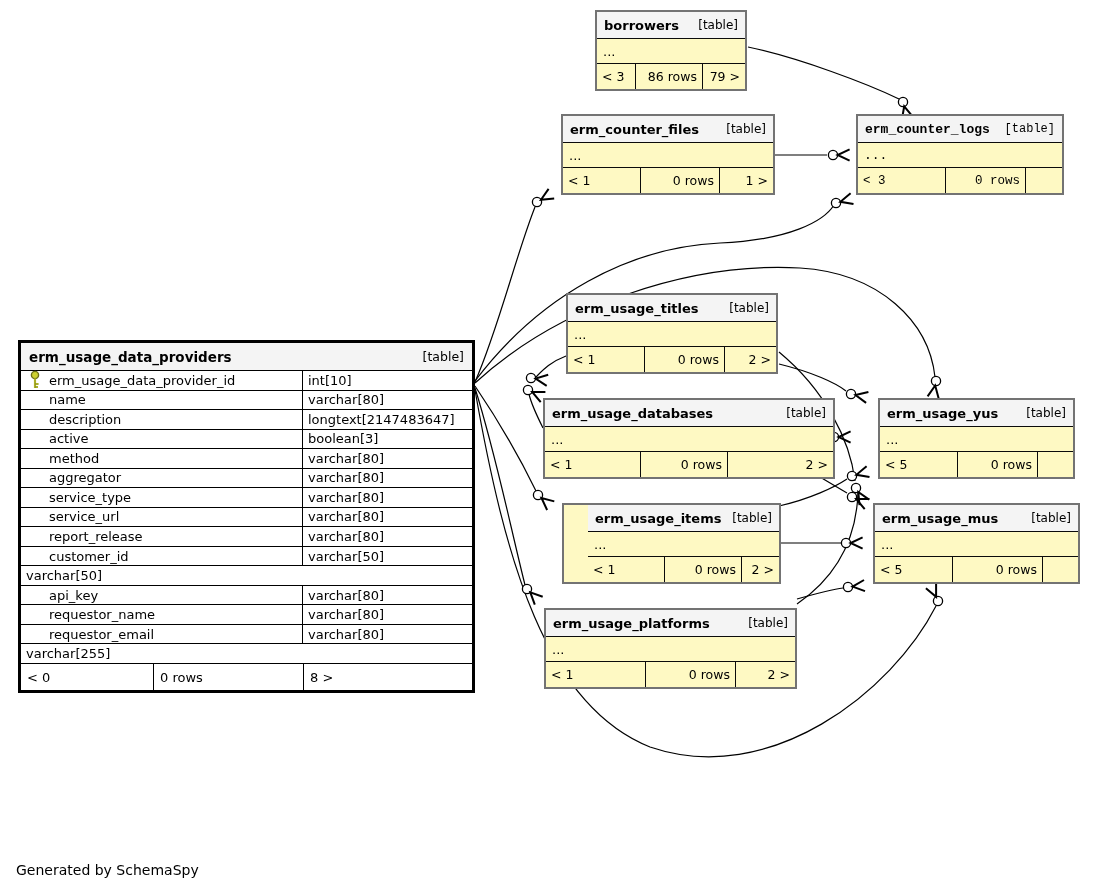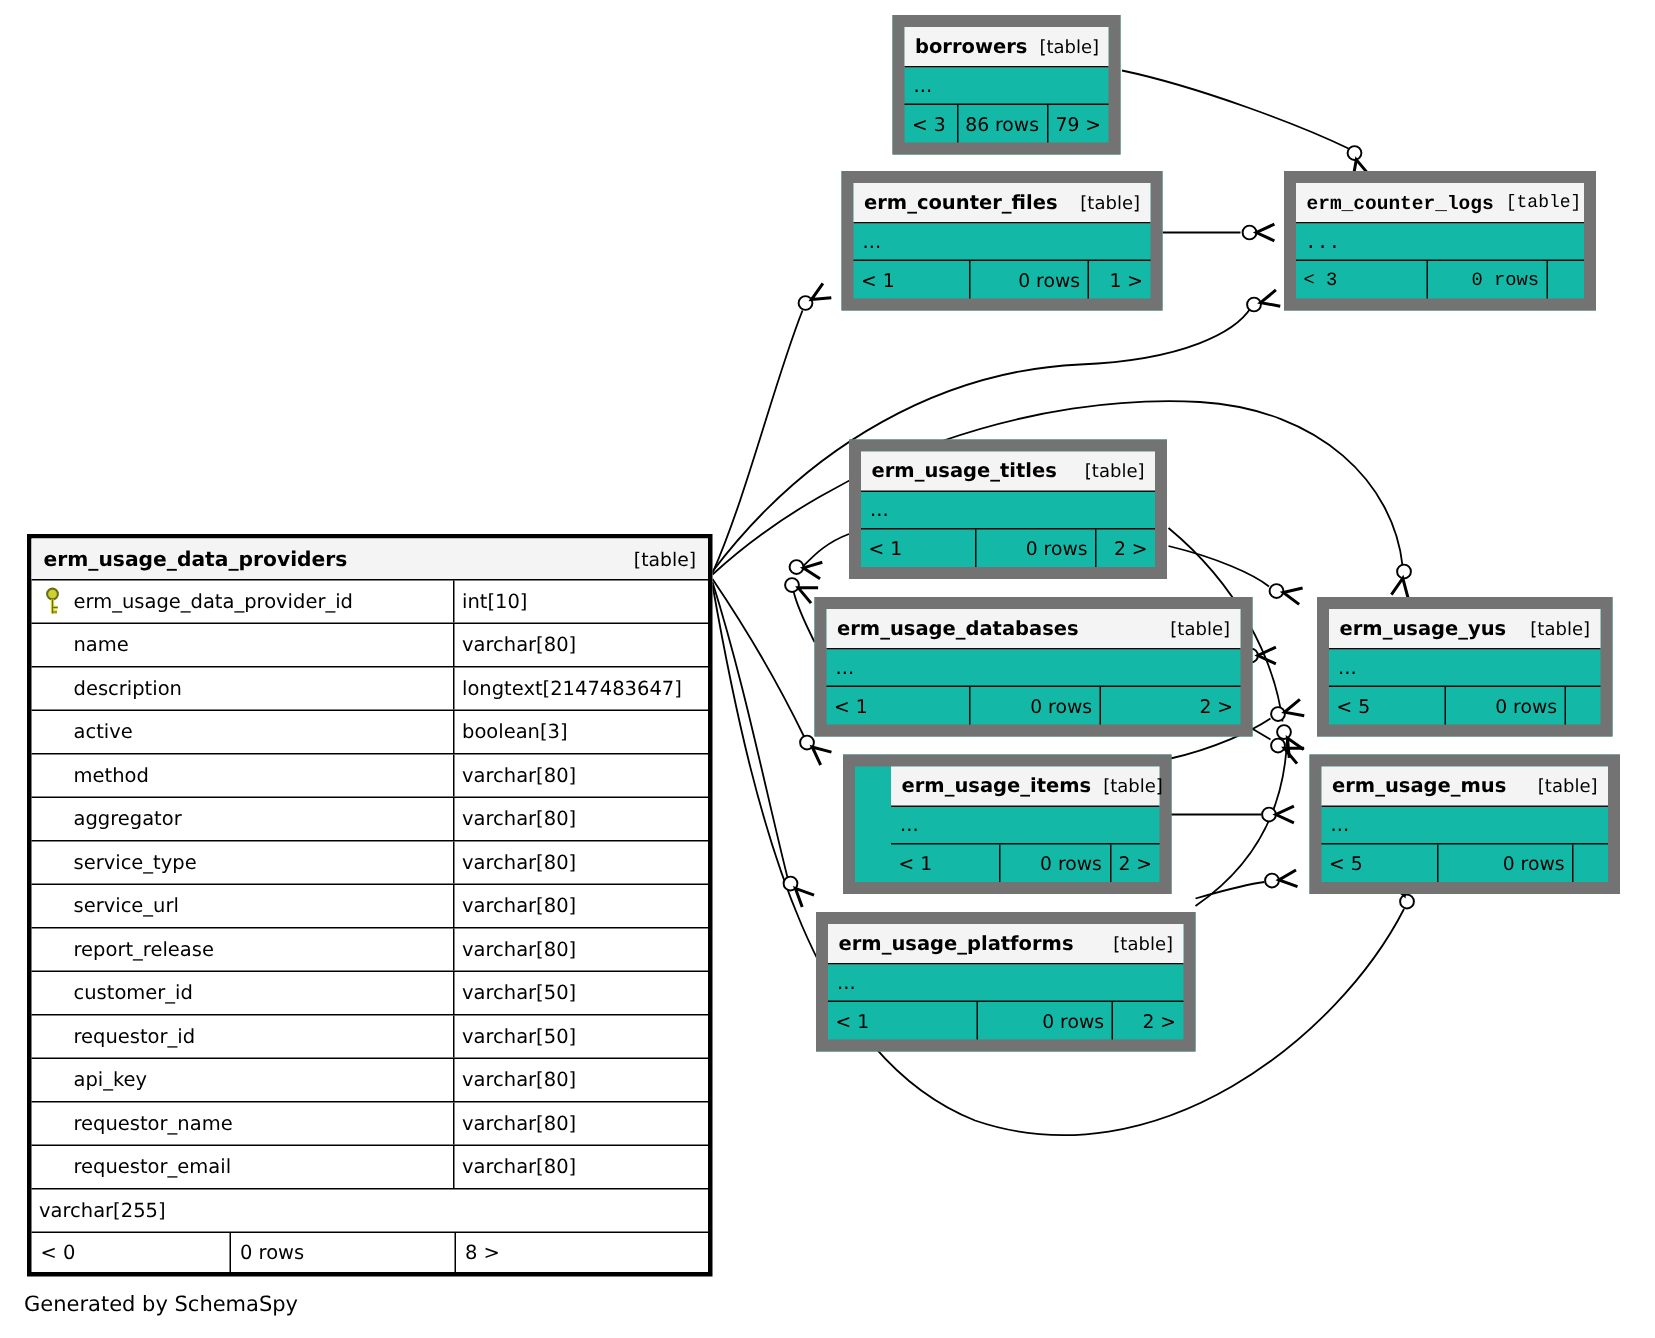--- a/index.html
+++ b/index.html
@@ -1,35 +1,35 @@
 <!DOCTYPE html>
 <html><head>
 <meta charset="utf-8">
 <style>
   html,body{margin:0;padding:0;background:#fff;}
   #canvas{
     position:relative;width:1103px;height:892px;background:#fff;overflow:hidden;
     font-family:"DejaVu Sans","Liberation Sans",sans-serif;color:#000;
   }
   #rels{position:absolute;left:0;top:0;width:1103px;height:892px;}
-  .tbox{position:absolute;background:#14b8a6;border:8px solid #737373;box-sizing:border-box;font-size:13px;}
+  .tbox{position:absolute;background:#fef9c3;border:2px solid #737373;box-sizing:border-box;font-size:13px;}
   .tbox .hdr{display:flex;justify-content:space-between;align-items:center;background:#f4f4f4;
     border-bottom:1px solid #0b0b0b;padding:0 7px;height:27px;box-sizing:border-box;}
   .tbox .hdr .tname{font-weight:bold;font-size:13px;white-space:nowrap;}
   .tbox .hdr .ttag{font-size:12px;margin-left:8px;white-space:nowrap;}
   .tbox .bdy{height:25px;border-bottom:1px solid #0b0b0b;padding:0 6px;display:flex;align-items:center;
     font-size:13px;box-sizing:border-box;}
   .tbox .ftr{display:flex;height:25px;box-sizing:border-box;}
   .tbox .ftr .cell{box-sizing:border-box;display:flex;align-items:center;font-size:12.5px;padding:0 5px;white-space:nowrap;}
   .tbox .ftr .cell + .cell{border-left:1px solid #0b0b0b;}
   .tbox .ftr .c-left{justify-content:flex-start;}
   .tbox .ftr .c-right{justify-content:flex-end;text-align:center;}
   
-  #maintbl{position:absolute;left:18px;top:340px;width:457px;height:495px;background:#fff;
-    border:3px solid #000;box-sizing:border-box;display:flex;flex-direction:column;margin-top:16px;}
+  #maintbl{position:absolute;left:18px;top:340px;width:457px;height:353px;background:#fff;
+    border:3px solid #000;box-sizing:border-box;display:flex;flex-direction:column;}
   #maintbl .hdr{display:flex;justify-content:space-between;align-items:center;background:#f4f4f4;
     border-bottom:1.5px solid #000;height:28px;padding:0 8px;box-sizing:border-box;flex:none;}
   #maintbl .hdr .tname{font-weight:bold;font-size:13.5px;}
   #maintbl .hdr .ttag{font-size:12.5px;}
   #maintbl .rows{flex:1;display:flex;flex-direction:column;}
   #maintbl .crow{flex:1;display:flex;border-bottom:1.5px solid #000;box-sizing:border-box;}
   #maintbl .crow .cname{width:282px;box-sizing:border-box;border-right:1.5px solid #000;
     display:flex;align-items:center;padding-left:28px;position:relative;font-size:13px;}
   #maintbl .crow .ctype{flex:1;display:flex;align-items:center;padding-left:5px;font-size:13px;}
   #maintbl .mftr{flex:none;display:flex;height:26px;box-sizing:border-box;}
@@ -312,23 +312,20 @@
           </div>
           <div class="ctype">varchar[80]</div>
         </div>
         <div class="crow">
           <div class="cname">
             <span>customer_id</span>
           </div>
           <div class="ctype">varchar[50]</div>
         </div>
         <div class="crow">
-          <div class="cname">
-            <span>requestor_id</span>
-          </div>
           <div class="ctype">varchar[50]</div>
         </div>
         <div class="crow">
           <div class="cname">
             <span>api_key</span>
           </div>
           <div class="ctype">varchar[80]</div>
         </div>
         <div class="crow">
           <div class="cname">

